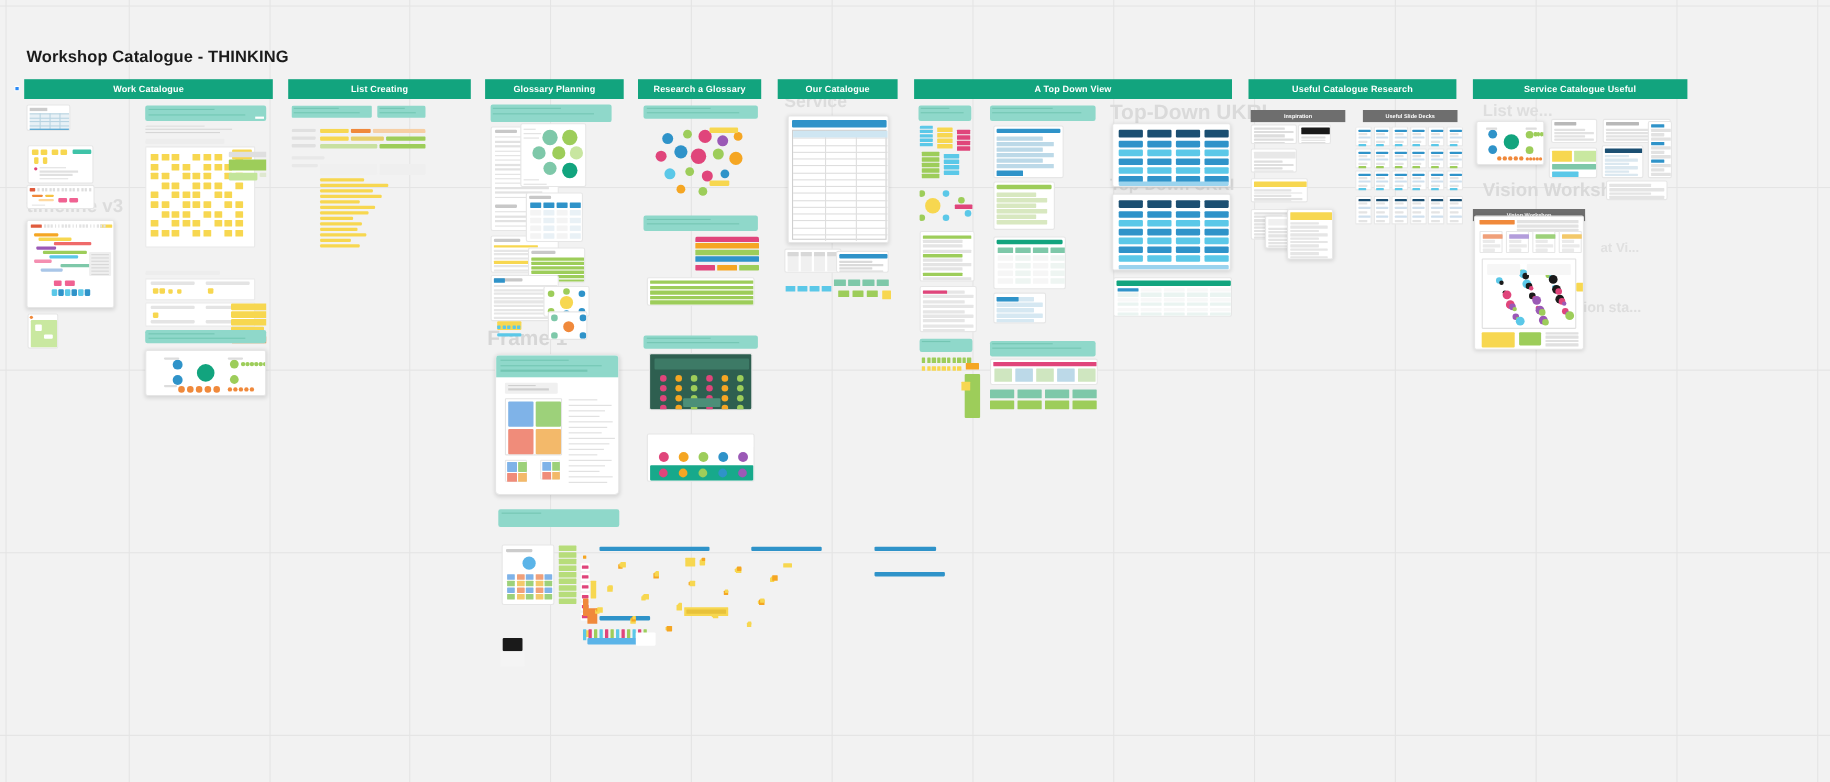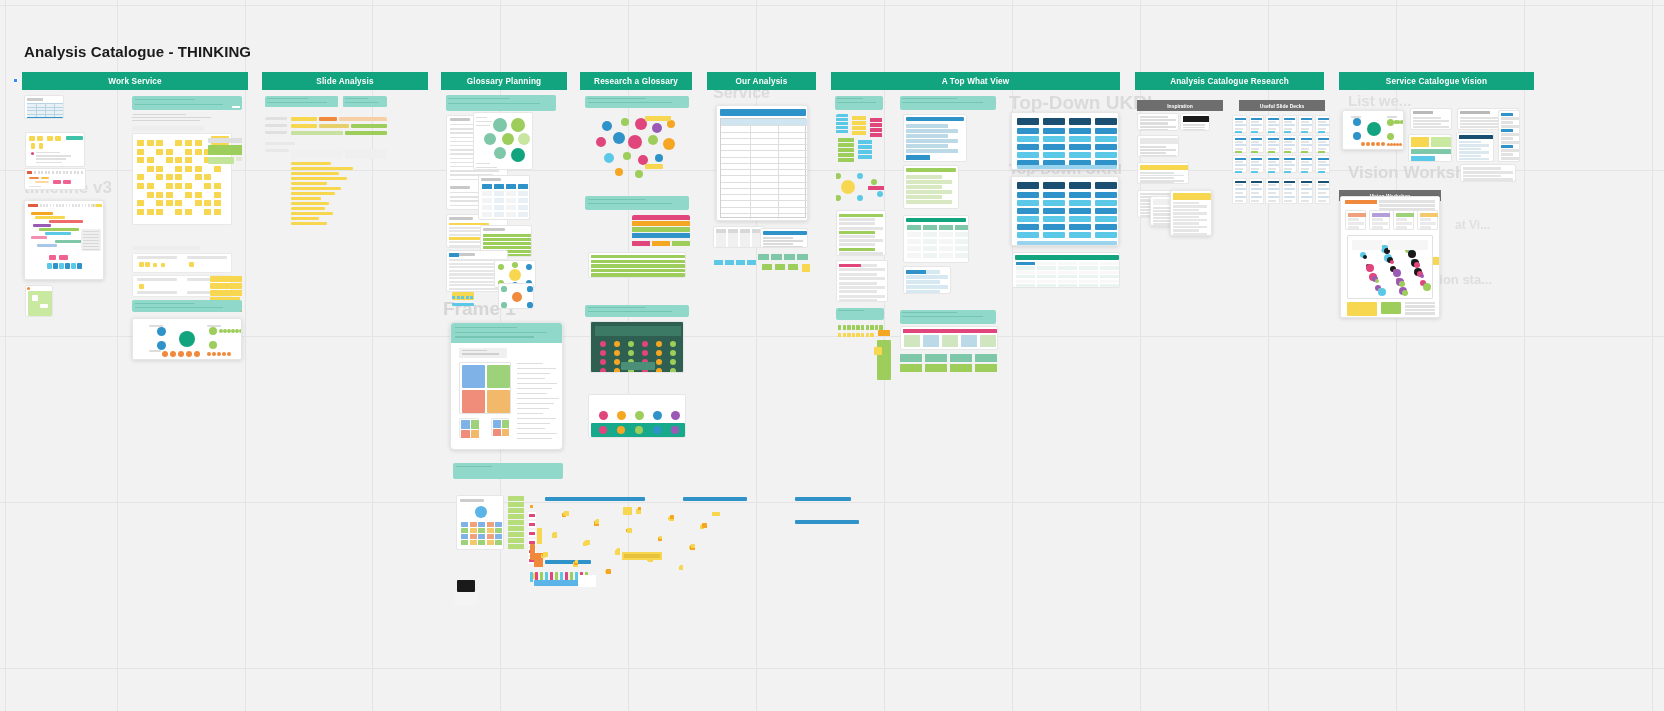--- a/index.html
+++ b/index.html
@@ -112,60 +112,60 @@
       <div class="grid-v" style="left: 1396px;"></div>
       <div class="grid-v" style="left: 1524px;"></div>
       <div class="grid-v" style="left: 1652px;"></div>
       <div class="grid-h" style="top: 5px;"></div>
       <div class="grid-h" style="top: 170px;"></div>
       <div class="grid-h" style="top: 336px;"></div>
       <div class="grid-h" style="top: 502px;"></div>
       <div class="grid-h" style="top: 668px;"></div>
     </div>
 
-  <div id="page-title">Analysis Catalogue - THINKING</div>
+  <div id="page-title">Workshop Catalogue - THINKING</div>
 
   <div class="sel-handle" style="left:13px; top:78px;"></div>
 
   <div id="ghost-layer">
       <div class="ghost" style="left: 24px; top: 178px; font-size: 17px; color: rgb(220, 220, 220);">timeline v3</div>
       <div class="ghost" style="left: 443px; top: 298px; font-size: 19px; color: rgb(214, 214, 214);">Frame 1</div>
       <div class="ghost" style="left: 713px; top: 84px; font-size: 16px; color: rgb(220, 220, 220);">Service</div>
       <div class="ghost" style="left: 1009px; top: 92px; font-size: 19px; color: rgb(218, 218, 218);">Top-Down UKRI</div>
       <div class="ghost" style="left: 1009px; top: 160px; font-size: 15px; color: rgb(220, 220, 220);">Top-Down UKRI</div>
       <div class="ghost" style="left: 1348px; top: 92px; font-size: 15px; color: rgb(222, 222, 222);">List we...</div>
       <div class="ghost" style="left: 1348px; top: 163px; font-size: 17px; color: rgb(217, 217, 217);">Vision Workshop</div>
       <div class="ghost" style="left: 1420px; top: 272px; font-size: 13px; color: rgb(222, 222, 222);">Vision sta...</div>
       <div class="ghost" style="left: 1455px; top: 218px; font-size: 12px; color: rgb(224, 224, 224);">at Vi...</div>
     </div>
 
   <div id="headers-layer">
       <div class="section-header" style="left: 22px; top: 72px; width: 226px; background: rgb(18, 164, 126);">
-        <span>Work Service</span>
+        <span>Work Catalogue</span>
       </div>
       <div class="section-header" style="left: 262px; top: 72px; width: 166px; background: rgb(18, 164, 126);">
-        <span>Slide Analysis</span>
+        <span>List Creating</span>
       </div>
       <div class="section-header" style="left: 441px; top: 72px; width: 126px; background: rgb(18, 164, 126);">
         <span>Glossary Planning</span>
       </div>
       <div class="section-header" style="left: 580px; top: 72px; width: 112px; background: rgb(18, 164, 126);">
         <span>Research a Glossary</span>
       </div>
       <div class="section-header" style="left: 707px; top: 72px; width: 109px; background: rgb(18, 164, 126);">
-        <span>Our Analysis</span>
+        <span>Our Catalogue</span>
       </div>
       <div class="section-header" style="left: 831px; top: 72px; width: 289px; background: rgb(18, 164, 126);">
-        <span>A Top What View</span>
+        <span>A Top Down View</span>
       </div>
       <div class="section-header" style="left: 1135px; top: 72px; width: 189px; background: rgb(18, 164, 126);">
-        <span>Analysis Catalogue Research</span>
+        <span>Useful Catalogue Research</span>
       </div>
       <div class="section-header" style="left: 1339px; top: 72px; width: 195px; background: rgb(18, 164, 126);">
-        <span>Service Catalogue Vision</span>
+        <span>Service Catalogue Useful</span>
       </div>
     </div>
 
   <div id="subheaders-layer">
       <div class="sub-header" style="left: 1137px; top: 100px; width: 86px; background: rgb(110, 110, 110);">
         <span>Inspiration</span>
       </div>
       <div class="sub-header" style="left: 1239px; top: 100px; width: 86px; background: rgb(110, 110, 110);">
         <span>Useful Slide Decks</span>
       </div>

